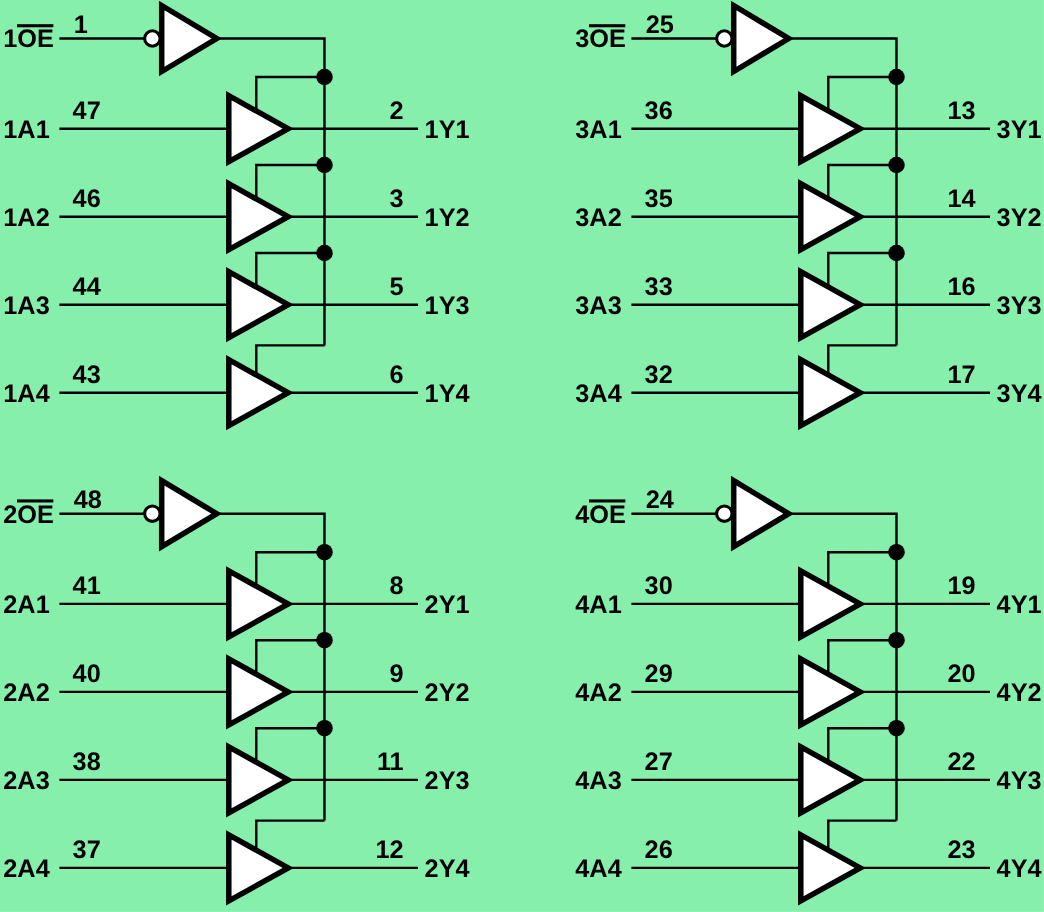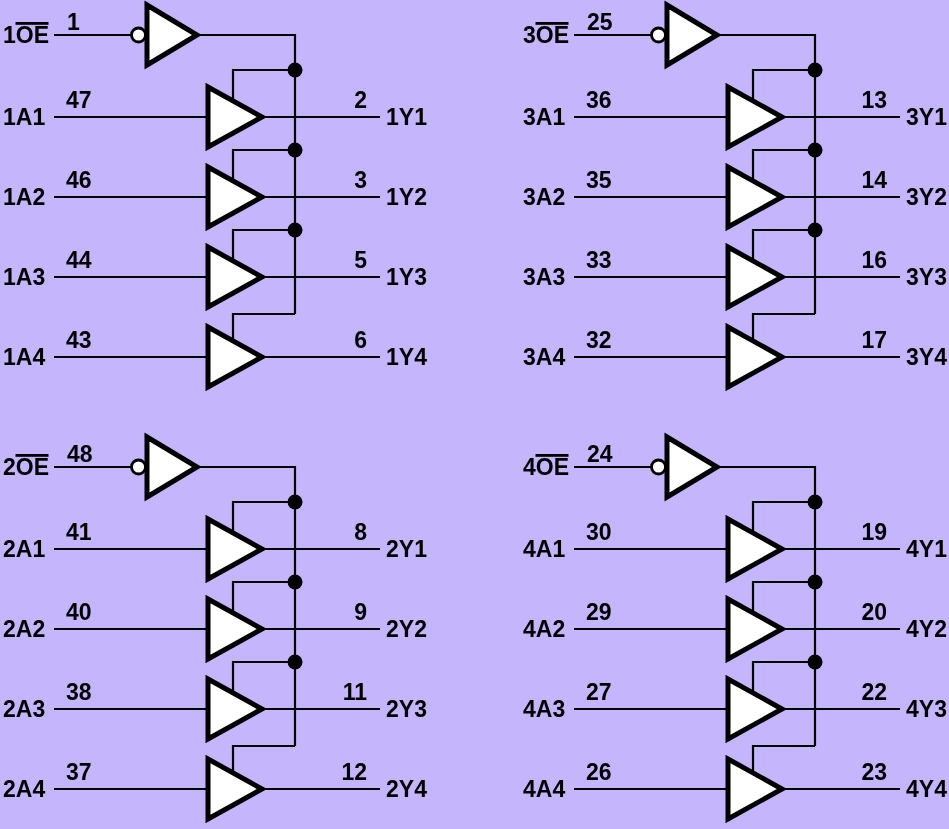--- a/index.html
+++ b/index.html
@@ -1,20 +1,20 @@
 <!DOCTYPE html>
 <html><head>
 <meta charset="utf-8">
 <style>
   html, body { margin: 0; padding: 0; background: #ffffff; }
   .canvas {
     position: relative;
     width: 949px;
     height: 829px;
-    background: #c4b5fd;
+    background: #86efac;
     overflow: hidden;
   }
   svg text {
     font-family: "Liberation Sans", sans-serif;
     font-size: 23px;
     font-weight: bold;
     fill: #000000;
   }
 </style>
 </head>

